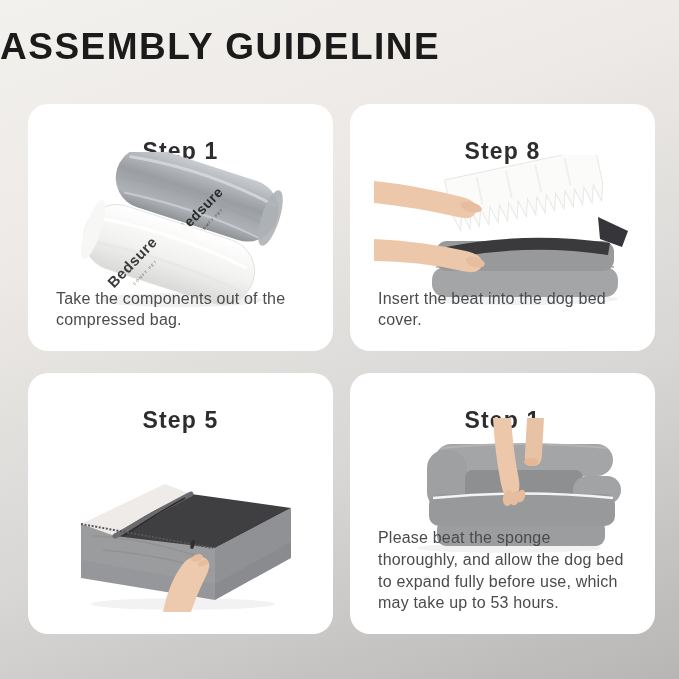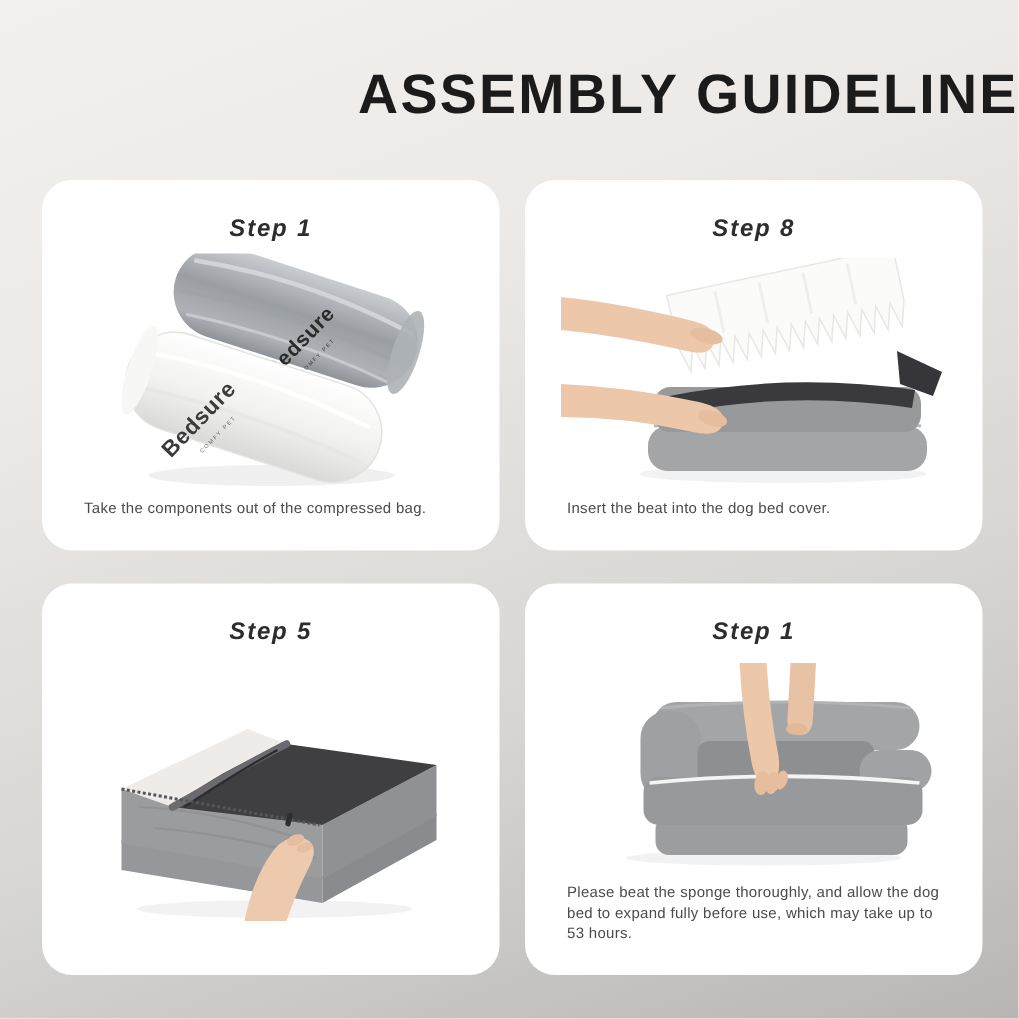--- a/index.html
+++ b/index.html
@@ -4,47 +4,47 @@
 <style>
   html,body{margin:0;padding:0;}
   body{
     width:679px;height:679px;overflow:hidden;
     background:linear-gradient(160deg,#f3f1ee 0%,#ece9e6 30%,#d7d6d4 65%,#b7b6b4 100%);
     font-family:"Liberation Sans",sans-serif;
     -webkit-font-smoothing:antialiased;
   }
   .page{width:679px;height:679px;display:flex;flex-direction:column;}
   .title{
-    margin:0;padding-top:42px;text-align:right;
+    margin:0;padding-top:26px;text-align:left;
     font-size:37px;font-weight:700;letter-spacing:1.5px;color:#1b1b1b;
   }
   .grid{
     display:grid;
     grid-template-columns:305px 305px;
     grid-template-rows:247px 261px;
     gap:22px 17px;
     padding:0 24px 0 28px;
     margin-top:36px;
   }
   .card{
     background:#ffffff;border-radius:20px;
     display:flex;flex-direction:column;align-items:center;
     padding-top:24px;box-sizing:border-box;
   }
   .step-label{
-    margin:0;font-size:16px;font-weight:600;letter-spacing:1.2px;color:#2d2d2d;font-style:italic;
+    margin:10px;font-size:23px;font-weight:600;letter-spacing:1.2px;color:#2d2d2d;
   }
   .art{
     flex:1;display:flex;align-items:center;justify-content:center;width:100%;
     min-height:0;
   }
   .caption{
     align-self:stretch;margin:0;
     padding:0 20px 20px 28px;
-    font-size:10px;line-height:1.36;letter-spacing:.2px;color:#4b4b4b;
+    font-size:16px;line-height:1.36;letter-spacing:.2px;color:#4b4b4b;
   }
   svg{display:block;}
   .roll-brand{font-family:"Liberation Sans",sans-serif;font-weight:700;}
   .roll-tag{font-family:"Liberation Sans",sans-serif;font-weight:400;}
 </style>
 </head>
 <body>
 
 <div class="page">
 

